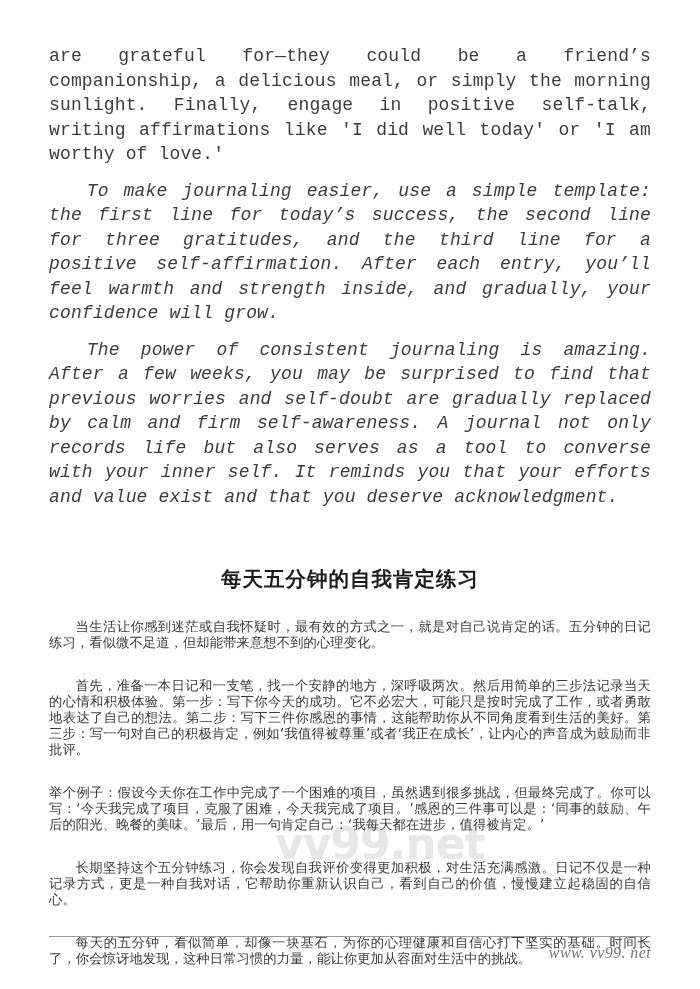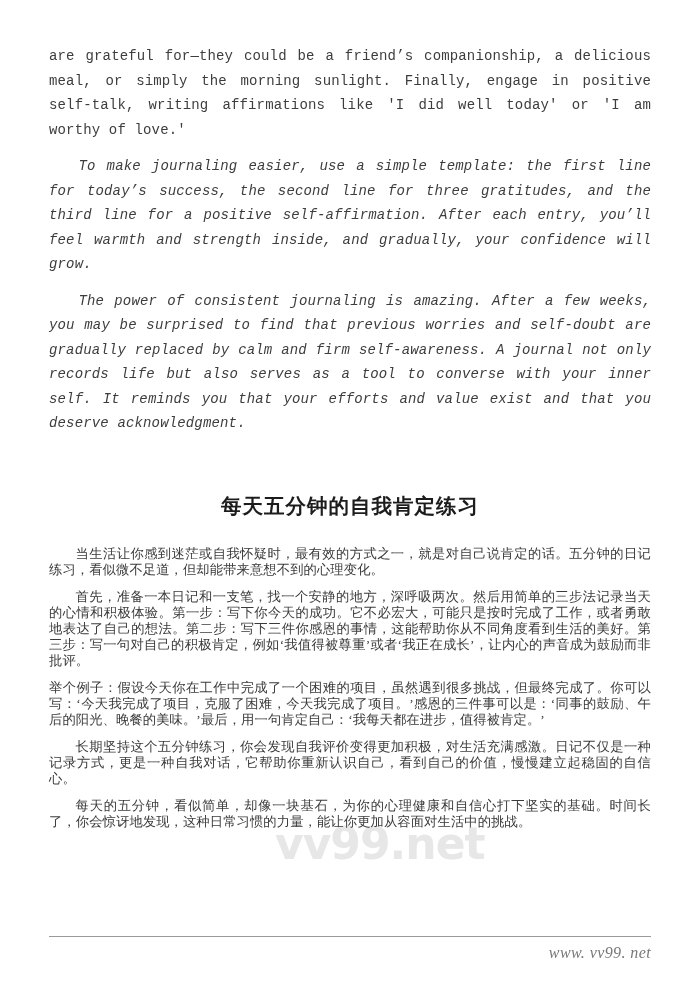--- a/index.html
+++ b/index.html
@@ -46,21 +46,21 @@
     position: absolute;
     left: 49px;
     top: 44px;
     width: 602px;
     z-index: 2;
   }
 
   p.en {
     margin: 0 0 0 0;
     font-family: "Liberation Mono", "DejaVu Sans Mono", monospace;
-    font-size: 14px;
+    font-size: 18px;
     line-height: 24.5px;
     color: #3d3d3d;
     text-align: justify;
     text-justify: inter-word;
     letter-spacing: 0.15px;
   }
   p.en + p.en { margin-top: 12px; }
   p.en.indent { text-indent: 2.1em; font-style: italic; }
 
   .heading {
@@ -75,21 +75,21 @@
 
   p.zh {
     margin: 0;
     font-family: "DejaVu Sans", sans-serif;
     font-size: 13.3px;
     line-height: 16px;
     color: #3a3a3a;
     text-align: justify;
     letter-spacing: 0.1px;
   }
-  p.zh + p.zh { margin-top: 11px; font-family: Liberation Serif, serif; }
+  p.zh + p.zh { margin-top: 27px; }
   p.zh.indent { text-indent: 2em; }
 
   .gap-before-heading { height: 56px; }
   .gap-after-heading  { height: 26px; }
 
   
   .footer {
     position: absolute;
     left: 49px;
     top: 936px;

